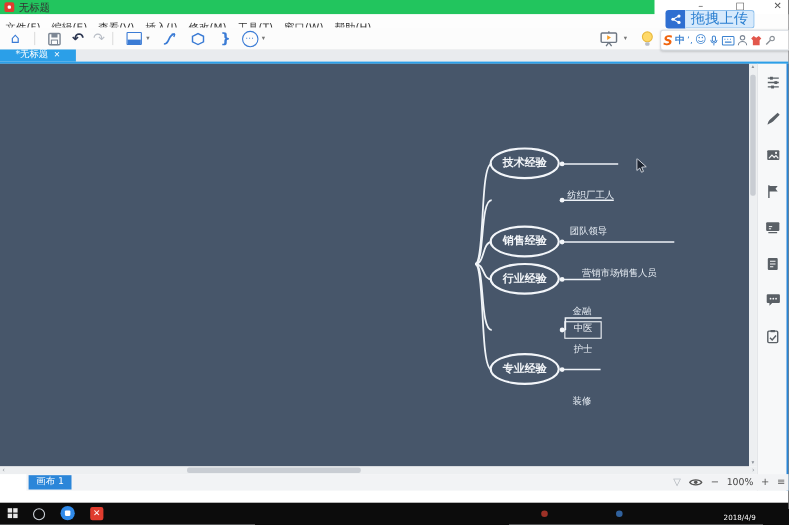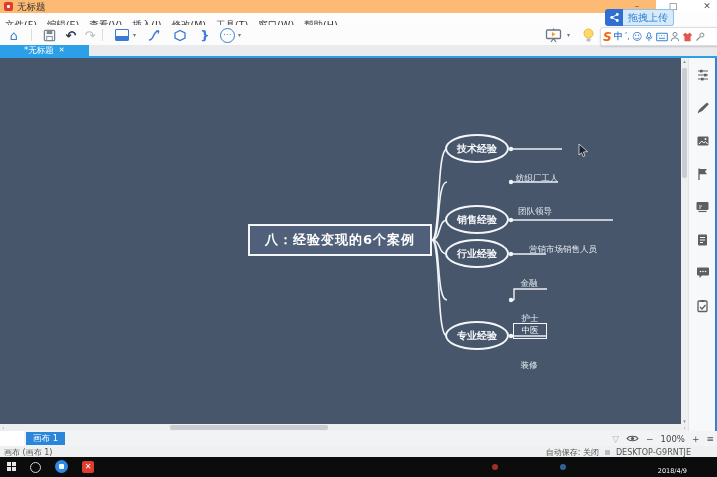--- a/index.html
+++ b/index.html
@@ -1,64 +1,64 @@
 <!DOCTYPE html>
 <html><head>
 <meta charset="utf-8">
 <style>
   html,body{margin:0;padding:0;background:#000;}
   .app{position:relative;width:717px;height:477px;overflow:hidden;
        font-family:"DejaVu Sans","Liberation Sans",sans-serif;background:#fff;}
   
-  .titlebar{position:absolute;top:0;left:0;width:656px;height:13px;background:#fdba74;}
+  .titlebar{position:absolute;top:0;left:0;width:595px;height:13px;background:#22c55e;}
   .titlebar .appico{position:absolute;left:4px;top:2px;width:9px;height:9px;background:#e03c2e;border-radius:2px;}
   .titlebar .appico::after{content:"";position:absolute;left:3px;top:3px;width:3px;height:3px;background:#fff;border-radius:1px;}
   .titlebar .wtitle{position:absolute;left:17px;top:1px;font-size:9.5px;color:#333;}
   .winctl{position:absolute;top:0;height:13px;width:26px;text-align:center;font-size:9px;color:#555;line-height:13px;cursor:default;}
   .winctl.min{left:624px;} .winctl.max{left:660px;} .winctl.cls{left:694px;}
   .menubar{position:absolute;top:13px;left:0;width:717px;height:12px;background:#fdfdfd;}
   .menubar span{display:inline-block;font-size:9.5px;color:#333;padding:0 5px;line-height:12px;}
   .toolbar{position:absolute;top:25px;left:0;width:717px;height:20px;background:#fcfcfc;border-bottom:1px solid #eee;}
   .tbtn{position:absolute;top:2px;width:20px;height:16px;display:flex;align-items:center;justify-content:center;}
   .tsep{position:absolute;top:4px;width:1px;height:12px;background:#ddd;}
   .glyph-blue{color:#3a7bd5;font-size:13px;line-height:13px;}
   .glyph-dark{color:#2b3550;font-size:13px;font-weight:bold;line-height:13px;}
   .glyph-dis{color:#b9bec6;font-size:13px;line-height:13px;}
   .caret{position:absolute;top:6px;font-size:6px;color:#777;}
   .topicico{width:12px;height:10px;border:1.5px solid #3a7bd5;border-radius:1px;position:relative;}
   .topicico::after{content:"";position:absolute;left:0;bottom:0;width:100%;height:45%;background:#3a7bd5;}
   
   .badge{position:absolute;left:605px;top:9px;height:17px;display:flex;z-index:30;}
   .badge .blogo{width:18px;height:17px;background:#2f6fd1;border-radius:3px 0 0 3px;display:flex;align-items:center;justify-content:center;}
   .badge .btxt{background:#d7eafc;border:1px solid #8fc0ec;border-left:none;border-radius:0 3px 3px 0;
-               font-size:10px;color:#2a7fd0;line-height:15px;padding:0 5px;}
+               font-size:13px;color:#2a7fd0;line-height:15px;padding:0 5px;}
   .imebar{position:absolute;left:600px;top:27px;width:117px;height:17px;background:#fff;border:1px solid #d8dde3;
           border-radius:3px;box-shadow:0 1px 2px rgba(0,0,0,.15);display:flex;align-items:center;gap:2px;
           padding:0 2px;z-index:30;}
   .imebar .sg{color:#f0650f;font-weight:bold;font-size:12px;font-style:italic;}
   .imebar .zh{color:#3b82d0;font-size:9px;font-weight:bold;}
   .imebar .pt{color:#3b82d0;font-size:8px;}
   .imebar .sm{color:#3b82d0;font-size:10px;}
   
   .tabbar{position:absolute;top:45px;left:0;width:717px;height:13px;background:#e9ebee;border-bottom:2px solid #2b9fe8;box-sizing:border-box;}
   .tab-active{position:absolute;left:0;top:0;height:11px;background:#2b9fe8;color:#fff;font-size:8.5px;
-              line-height:11px;padding:0 24px;display:flex;gap:5px;align-items:center;}
+              line-height:11px;padding:0 14px;display:flex;gap:5px;align-items:center;}
   .tab-active .tclose{font-size:7px;}
   
   .main{position:absolute;top:58px;left:0;width:717px;height:366px;}
   .canvas{position:absolute;left:0;top:0;width:681px;height:366px;background:#47566a;overflow:hidden;}
   .links{position:absolute;left:0;top:0;}
   .rootnode{position:absolute;left:248px;top:166px;width:184px;height:32px;box-sizing:border-box;
             background:#51607a;border:2px solid #f2f5f9;color:#fff;font-size:13px;font-weight:bold;
             text-align:center;line-height:28px;letter-spacing:1px;}
   .enode{position:absolute;left:445px;width:64px;height:29px;box-sizing:border-box;border:2px solid #f2f5f9;
          border-radius:50%;color:#f4f7fa;font-size:10px;font-weight:600;text-align:center;line-height:25px;}
   .leaf{position:absolute;color:#e6ecf3;font-size:8.5px;text-align:center;line-height:10px;white-space:nowrap;margin-top:35px;}
   .boxleaf{position:absolute;left:513px;top:234px;width:34px;height:16px;box-sizing:border-box;border:1.5px solid #f2f5f9;
-           color:#f4f7fa;font-size:8.5px;text-align:center;line-height:13px;margin-top:31px;}
+           color:#f4f7fa;font-size:8.5px;text-align:center;line-height:13px;}
   .cursor{position:absolute;left:578px;top:86px;}
   
   .vscroll{position:absolute;left:681px;top:0;width:7px;height:366px;background:#edeff1;}
   .vscroll .thumb{position:absolute;left:1px;top:10px;width:5px;height:110px;background:#c9cdd3;border-radius:2px;}
   .vscroll .arr{position:absolute;left:0;width:7px;text-align:center;font-size:5px;color:#8a9097;}
   .hscroll{position:absolute;top:424px;left:0;width:688px;height:7px;background:#edeff1;}
   .hscroll .thumb{position:absolute;top:1px;left:170px;width:158px;height:5px;background:#c9cdd3;border-radius:2px;}
   .hscroll .arr{position:absolute;top:0;font-size:6px;line-height:7px;color:#8a9097;}
   .sidepanel{position:absolute;left:688px;top:0;width:27px;height:388px;background:#f7f8f9;border-left:1px solid #e2e4e7;box-sizing:border-box;}
   .sidepanel .pico{width:27px;height:33px;display:flex;align-items:center;justify-content:center;}
@@ -233,21 +233,20 @@
         <g fill="#f2f5f9">
           <circle cx="511" cy="91" r="2.2"></circle>
             <circle cx="511" cy="124" r="2.2"></circle>
           <circle cx="511" cy="162" r="2.2"></circle>
             <circle cx="511" cy="196" r="2.2"></circle>
           <circle cx="511" cy="242" r="2.2"></circle>
             <circle cx="511" cy="278" r="2.2"></circle>
         </g>
       </svg>
 
-      <div class="rootnode">八：经验变现的6个案例</div>
 
       <div class="enode" style="top:76px">技术经验</div>
       <div class="enode" style="top:181px">行业经验</div>
       <div class="enode" style="top:147px">销售经验</div>
       <div class="enode" style="top:263px">专业经验</div>
 
       <div class="leaf" style="left:514px;top:80px;width:46px">纺织厂工人</div>
       <div class="leaf" style="left:514px;top:113px;width:42px">团队领导</div>
       <div class="leaf" style="left:516px;top:151px;width:94px">营销市场销售人员</div>
       <div class="leaf" style="left:514px;top:185px;width:30px">金融</div>
@@ -341,28 +340,20 @@
           <path d="M1,4.5 C3,1.5 10,1.5 12,4.5 C10,7.5 3,7.5 1,4.5 z" fill="none" stroke="#555" stroke-width="1.1"></path>
           <circle cx="6.5" cy="4.5" r="1.6" fill="#555"></circle>
         </svg>
       <span>−</span>
       <span class="pct">100%</span>
       <span>+</span>
       <span>≡</span>
     </div>
   </div>
 
-  <div class="statusbar">
-    <span class="sl">画布 (画布 1)</span>
-    <span class="sr">
-      <span>自动保存: 关闭</span>
-      <span class="sep"></span>
-      <span>DESKTOP-G9RNTJE</span>
-    </span>
-  </div>
 
   <div class="taskbar">
     <div class="startico">
         <i></i>
         <i></i>
         <i></i>
         <i></i>
       </div>
     <div class="searchico"></div>
     <div class="tb-blue"></div>

